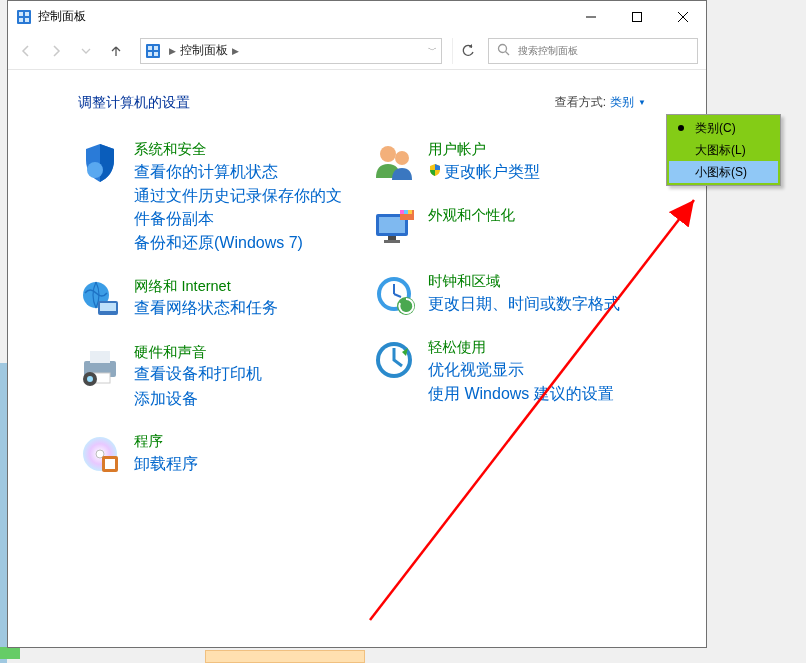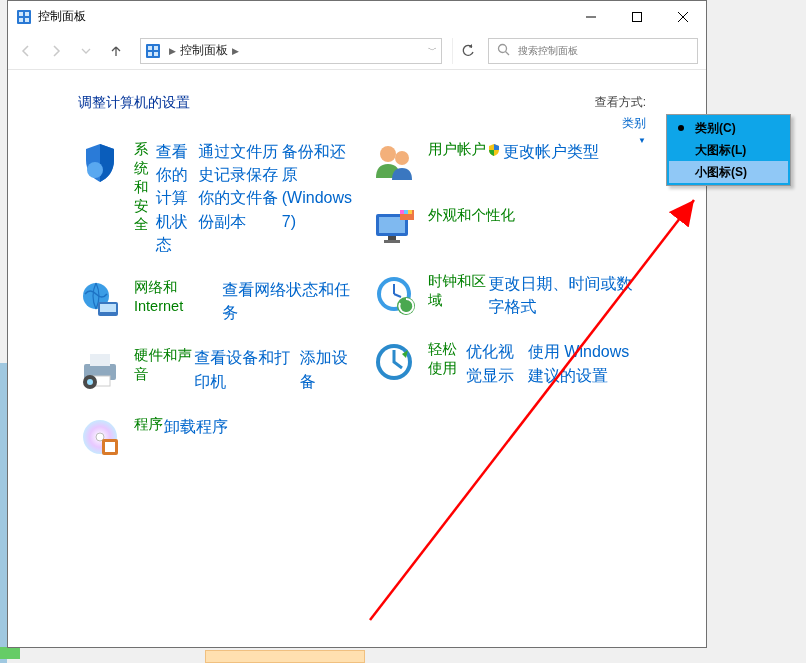--- a/index.html
+++ b/index.html
@@ -18,33 +18,33 @@
   .nav-disabled { opacity:.45; }
   .addr-bar { flex:1; height:26px; border:1px solid #ccc; margin:0 8px; display:flex; align-items:center; padding:0 4px; font-size:12px; color:#222; }
   .addr-icon { width:16px; height:16px; margin-right:4px; }
   .addr-sep { margin:0 4px; color:#666; font-size:9px; }
   .addr-caret { margin-left:auto; color:#555; font-size:9px; }
   .refresh-btn { width:30px; height:26px; display:flex; align-items:center; justify-content:center; border-left:1px solid #eee; color:#555; }
   .search-box { width:210px; height:26px; border:1px solid #ccc; margin-left:4px; margin-right:4px; display:flex; align-items:center; padding:0 8px; gap:8px; }
   .search-ph { color:#7a7a7a; font-size:10px; }
   .content { flex:1; padding:24px 60px 10px 70px; position:relative; overflow:hidden; }
   .heading { color:#003399; font-size:14px; font-weight:400; margin-bottom:10px; }
-  .viewby { position:absolute; right:60px; top:24px; font-size:12px; color:#444; display:flex; align-items:flex-end; gap:4px;flex-direction:column; }
+  .viewby { position:absolute; right:60px; top:24px; font-size:12px; color:#444; display:flex; align-items:center; gap:4px; }
   .viewby a { color:#0066cc; }
   .viewby .caret { color:#0066cc; font-size:8px; }
   .columns { display:flex; gap:20px; margin-top:28px; }
   .col { flex:1; display:flex; flex-direction:column; gap:22px; }
   .cat { display:flex; gap:12px; }
   .cat-icon { width:44px; height:44px; flex-shrink:0; }
-  .cat-body { display:flex; gap:1px; }
+  .cat-body { display:flex; flex-direction:column; gap:1px; }
   .cat-title { color:#008000; font-size:14.5px; line-height:1.3; }
   .cat-link { color:#0066cc; font-size:16px; line-height:1.45; }
   .uac-row { display:flex; align-items:flex-start; gap:2px; }
   
-  .dropdown { position:absolute; left:666px; top:114px; width:125px; background:#0ea5e9; border:1px solid #999; box-shadow:3px 3px 3px rgba(0,0,0,.2); font-size:12px; padding:2px; z-index:50;font-weight:bold; }
+  .dropdown { position:absolute; left:666px; top:114px; width:115px; background:#84cc16; border:1px solid #999; box-shadow:3px 3px 3px rgba(0,0,0,.2); font-size:12px; padding:2px; z-index:50; }
   .dd-item { height:22px; display:flex; align-items:center; padding-left:26px; position:relative; }
   .dd-item.selected::before { content:""; position:absolute; left:9px; top:8px; width:6px; height:6px; background:#000; border-radius:50%; }
   .dd-item.highlight { background:#90c8f6; }
   
   .arrow-svg { position:absolute; left:0; top:0; width:806px; height:663px; pointer-events:none; z-index:60; }
   
   .behind { position:absolute; left:0; bottom:0; height:15px; width:806px; background:transparent; }
   .behind .strip1 { position:absolute; left:0; bottom:0; width:7px; height:300px; background:#a0c8e0; }
   .behind .strip2 { position:absolute; left:0; bottom:4px; width:20px; height:12px; background:#66cc66; }
   .behind .strip3 { position:absolute; left:205px; bottom:0; width:160px; height:13px; background:#ffe0b0; border:1px solid #f0c080; }

